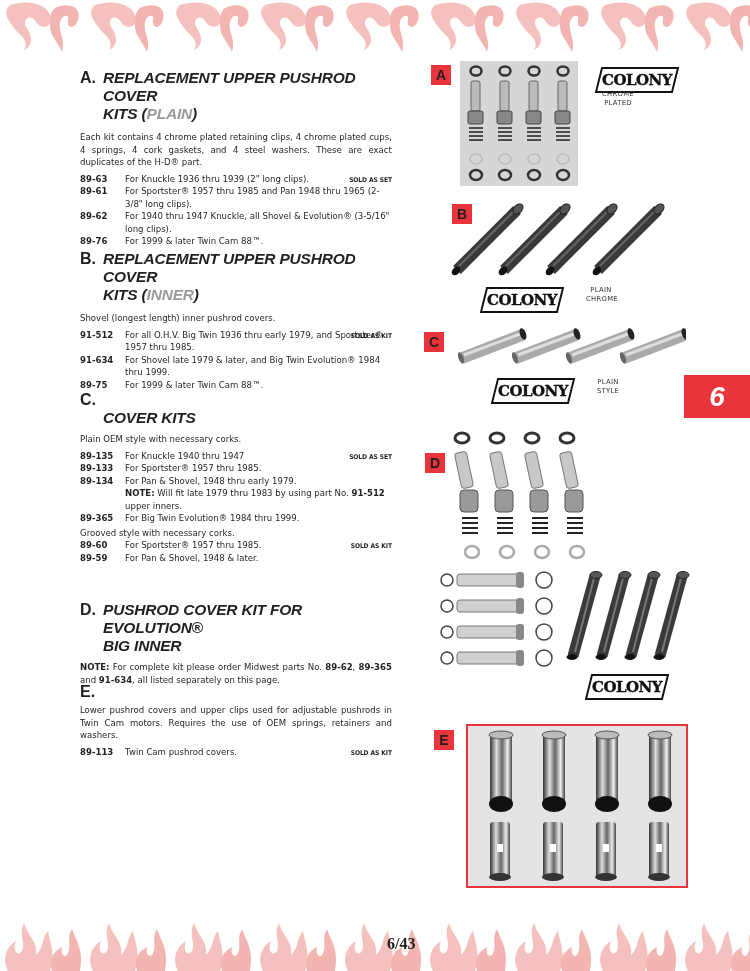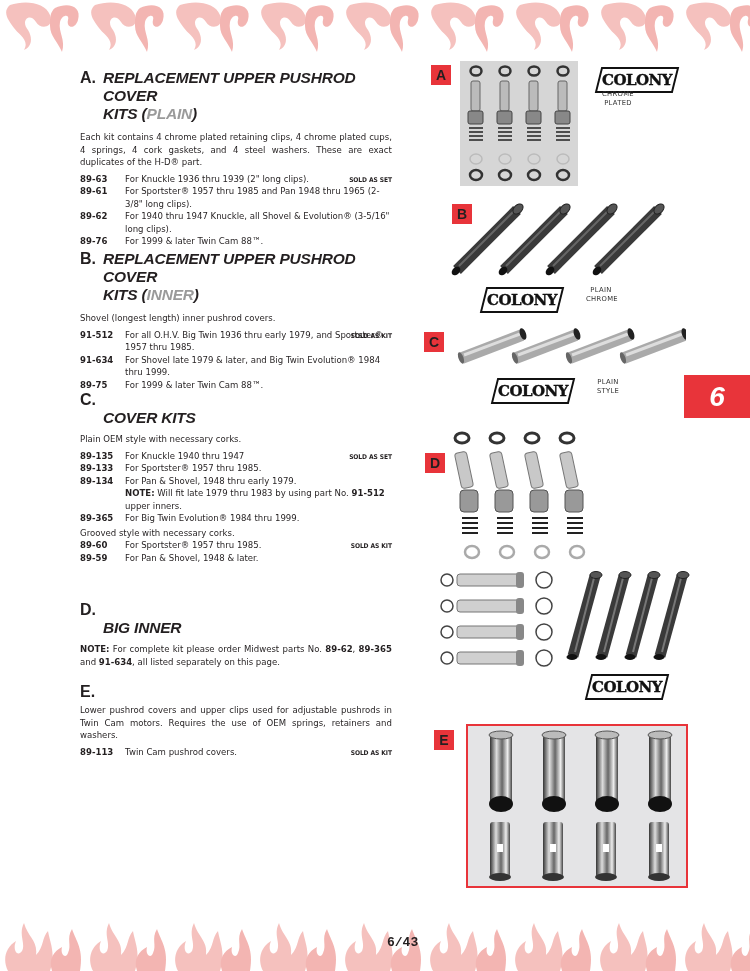--- a/index.html
+++ b/index.html
@@ -59,22 +59,22 @@
     color: #333; letter-spacing: 0.3px;
   }
   .photo { position: absolute; }
   .side-tab {
     position: absolute; left: 684px; top: 375px; width: 66px; height: 43px;
     background: #e8343a; color: #fff; font-family: "Liberation Sans", sans-serif;
     font-weight: bold; font-style: italic; font-size: 28px; line-height: 43px;
     text-align: center;
   }
   .page-num {
-    position: absolute; left: 387px; top: 935px; font-weight: bold; font-size: 13px;
-    color: #231f20; font-family: Liberation Mono, monospace;
+    position: absolute; left: 387px; top: 935px; font-weight: bold; font-size: 16px;
+    color: #231f20; font-family: Liberation Serif, serif;
   }
 </style>
 </head>
 <body>
 
 <div class="flames top">
   <svg width="750" height="58" viewBox="0 0 750 58">
     <defs>
       <g id="flameT">
         <path d="M10 5 C 25 0, 45 2, 50 15 C 55 28, 40 30, 36 22 C 30 12, 20 20, 28 30 C 34 40, 30 48, 24 50 C 30 40, 18 34, 14 28 C 8 20, 2 12, 10 5 Z" fill="#f4b7b3"></path>
@@ -209,21 +209,21 @@
     <div class="item">
         <span class="pn">89-59</span>
         <span class="txt">For Pan &amp; Shovel, 1948 &amp; later.</span>
       </div>
   </div>
 
   <div style="position:absolute; top:535px; left:0; width:320px;">
     <div class="section-head">
       <span class="letter">D.</span>
       <span class="title">
-        <br>
+        <span>PUSHROD COVER KIT FOR EVOLUTION®</span><br>
         <span>BIG INNER</span>
       </span>
     </div>
     <div class="desc" style="margin-top:6px;">
       <b>NOTE:</b><span> For complete kit please order Midwest parts No. </span><b>89-62</b><span>, </span><b>89-365</b><span> and </span><b>91-634</b><span>, all listed separately on this page.</span>
     </div>
   </div>
 
   <div style="position:absolute; top:617px; left:0; width:320px;">
     <div class="section-head">

